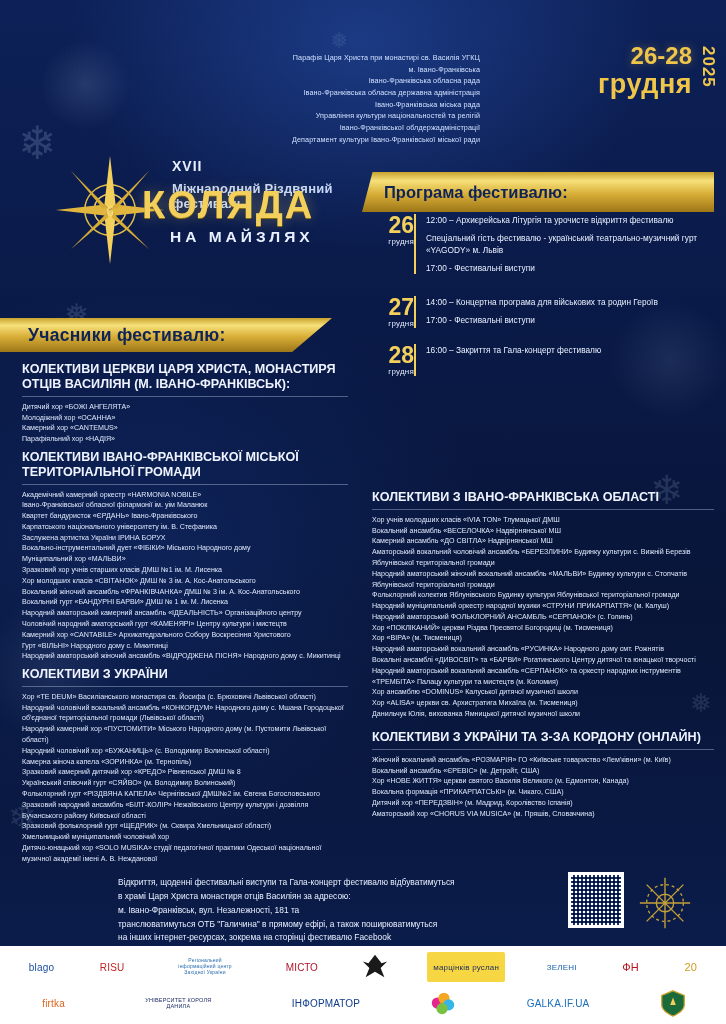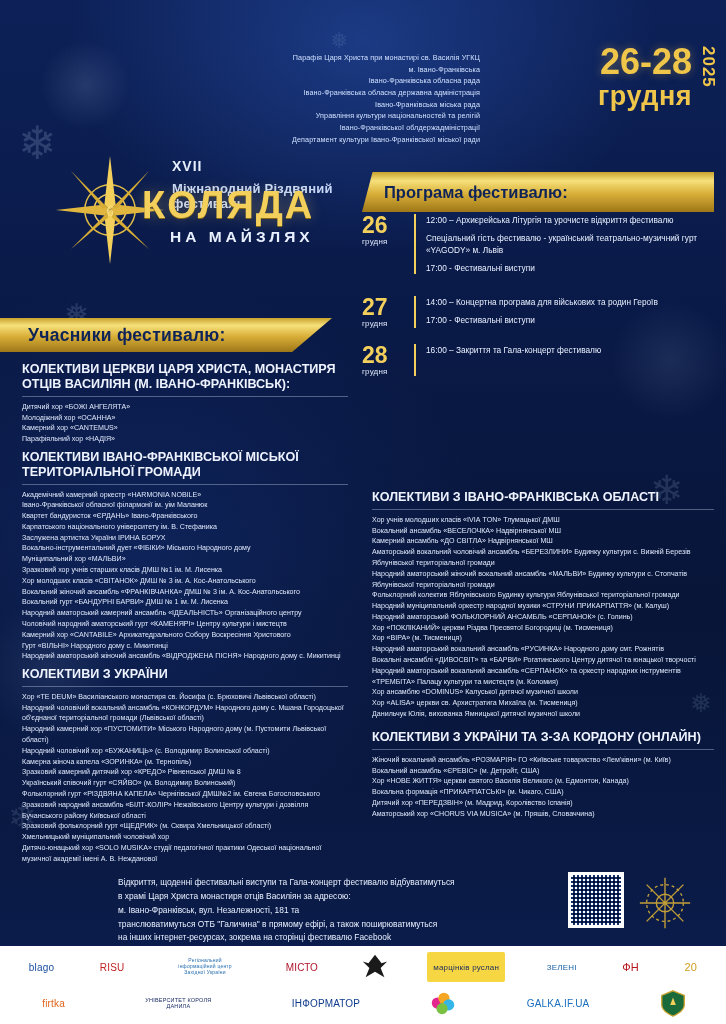--- a/index.html
+++ b/index.html
@@ -26,21 +26,21 @@
   
   .credits {
     position: absolute; top: 52px; left: 180px; width: 300px;
     text-align: right;
     color: #cfe0ff; font-size: 7.2px; line-height: 1.62;
     letter-spacing: 0.1px;
   }
   
   .datewrap { position: absolute; top: 44px; right: 34px; text-align: right; }
   .date-main {
-    font-size: 36px; font-weight: bold; color: #f0c64a;
+    font-size: 24px; font-weight: bold; color: #f0c64a;
     letter-spacing: 0px; line-height: 1;
     text-shadow: 0 0 10px rgba(240,198,74,0.35);
   }
   .date-month {
     font-size: 27px; font-weight: bold; color: #f0c64a; line-height: 1.1;
     margin-top: 2px; letter-spacing: 0.5px;
   }
   .date-year {
     position: absolute; top: 2px; right: -26px;
     font-size: 17px; color: #f0c64a; font-weight: bold;
@@ -92,21 +92,21 @@
 
   
   .left-col { position: absolute; left: 22px; top: 362px; width: 326px; color: #e3ebff; }
   .entry { font-size: 7.1px; line-height: 1.52; color: #dfe8fb; }
   .blk { margin-bottom: 5px; }
 
   
   .program { position: absolute; left: 362px; top: 214px; width: 352px; }
   .prog-row { display: flex; margin-bottom: 13px; }
   .prog-day {
-    width: 52px; text-align: left; flex: none; padding-top: 1px;
+    width: 52px; text-align: right; flex: none; padding-top: 1px;
   }
   .prog-day .d { font-size: 23px; font-weight: bold; color: #f3cf5c; line-height: 0.95; }
   .prog-day .m { font-size: 8px; color: #dfe8fb; letter-spacing: 0.2px; }
   .prog-lines { border-left: 2px solid #f3cf5c; padding-left: 10px; }
   .prog-line { font-size: 8.3px; color: #e9f0ff; line-height: 1.45; margin-bottom: 6px; }
   .prog-line:last-child { margin-bottom: 0; }
 
   
   .right-col { position: absolute; left: 372px; width: 342px; color: #e3ebff; }
   .r1 { top: 490px; }

